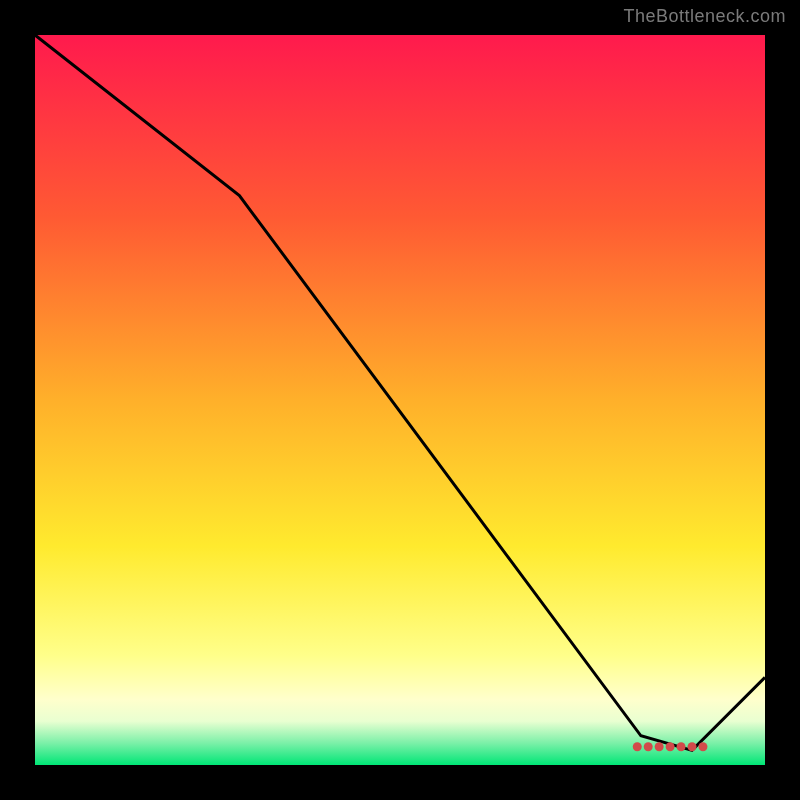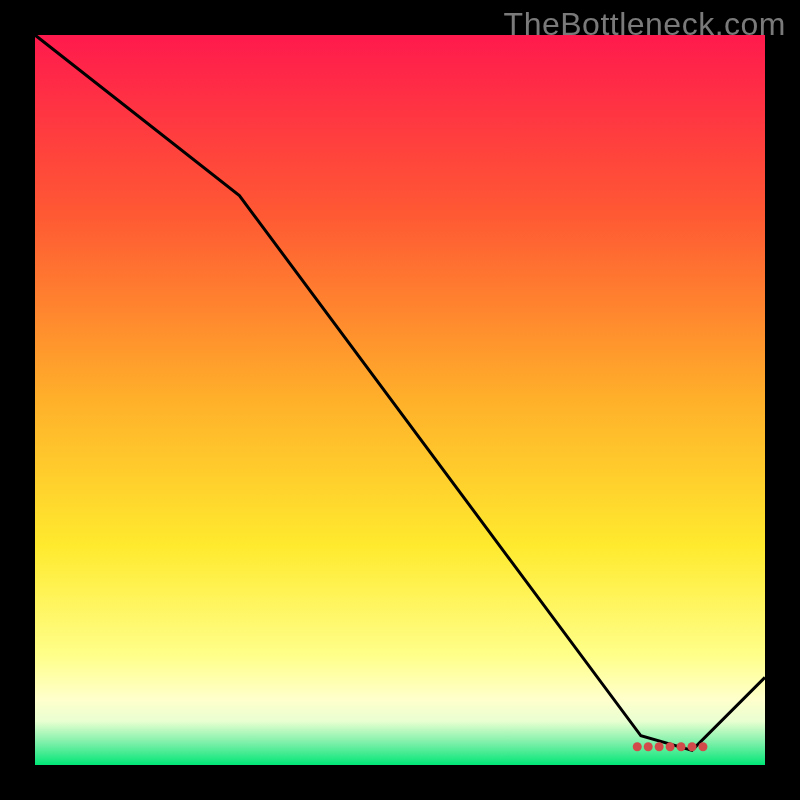--- a/index.html
+++ b/index.html
@@ -15,21 +15,21 @@
     position: relative;
     width: 800px;
     height: 800px;
     background: #000;
   }
   .watermark {
     position: absolute;
     top: 6px;
     right: 14px;
     color: #7a7a7a;
-    font-size: 32px;
+    font-size: 18px;
     font-weight: 400;
     letter-spacing: 0.5px;
     z-index: 20;
     margin-left: 8px;
   }
   .plot {
     position: absolute;
     left: 35px;
     top: 35px;
     width: 730px;

